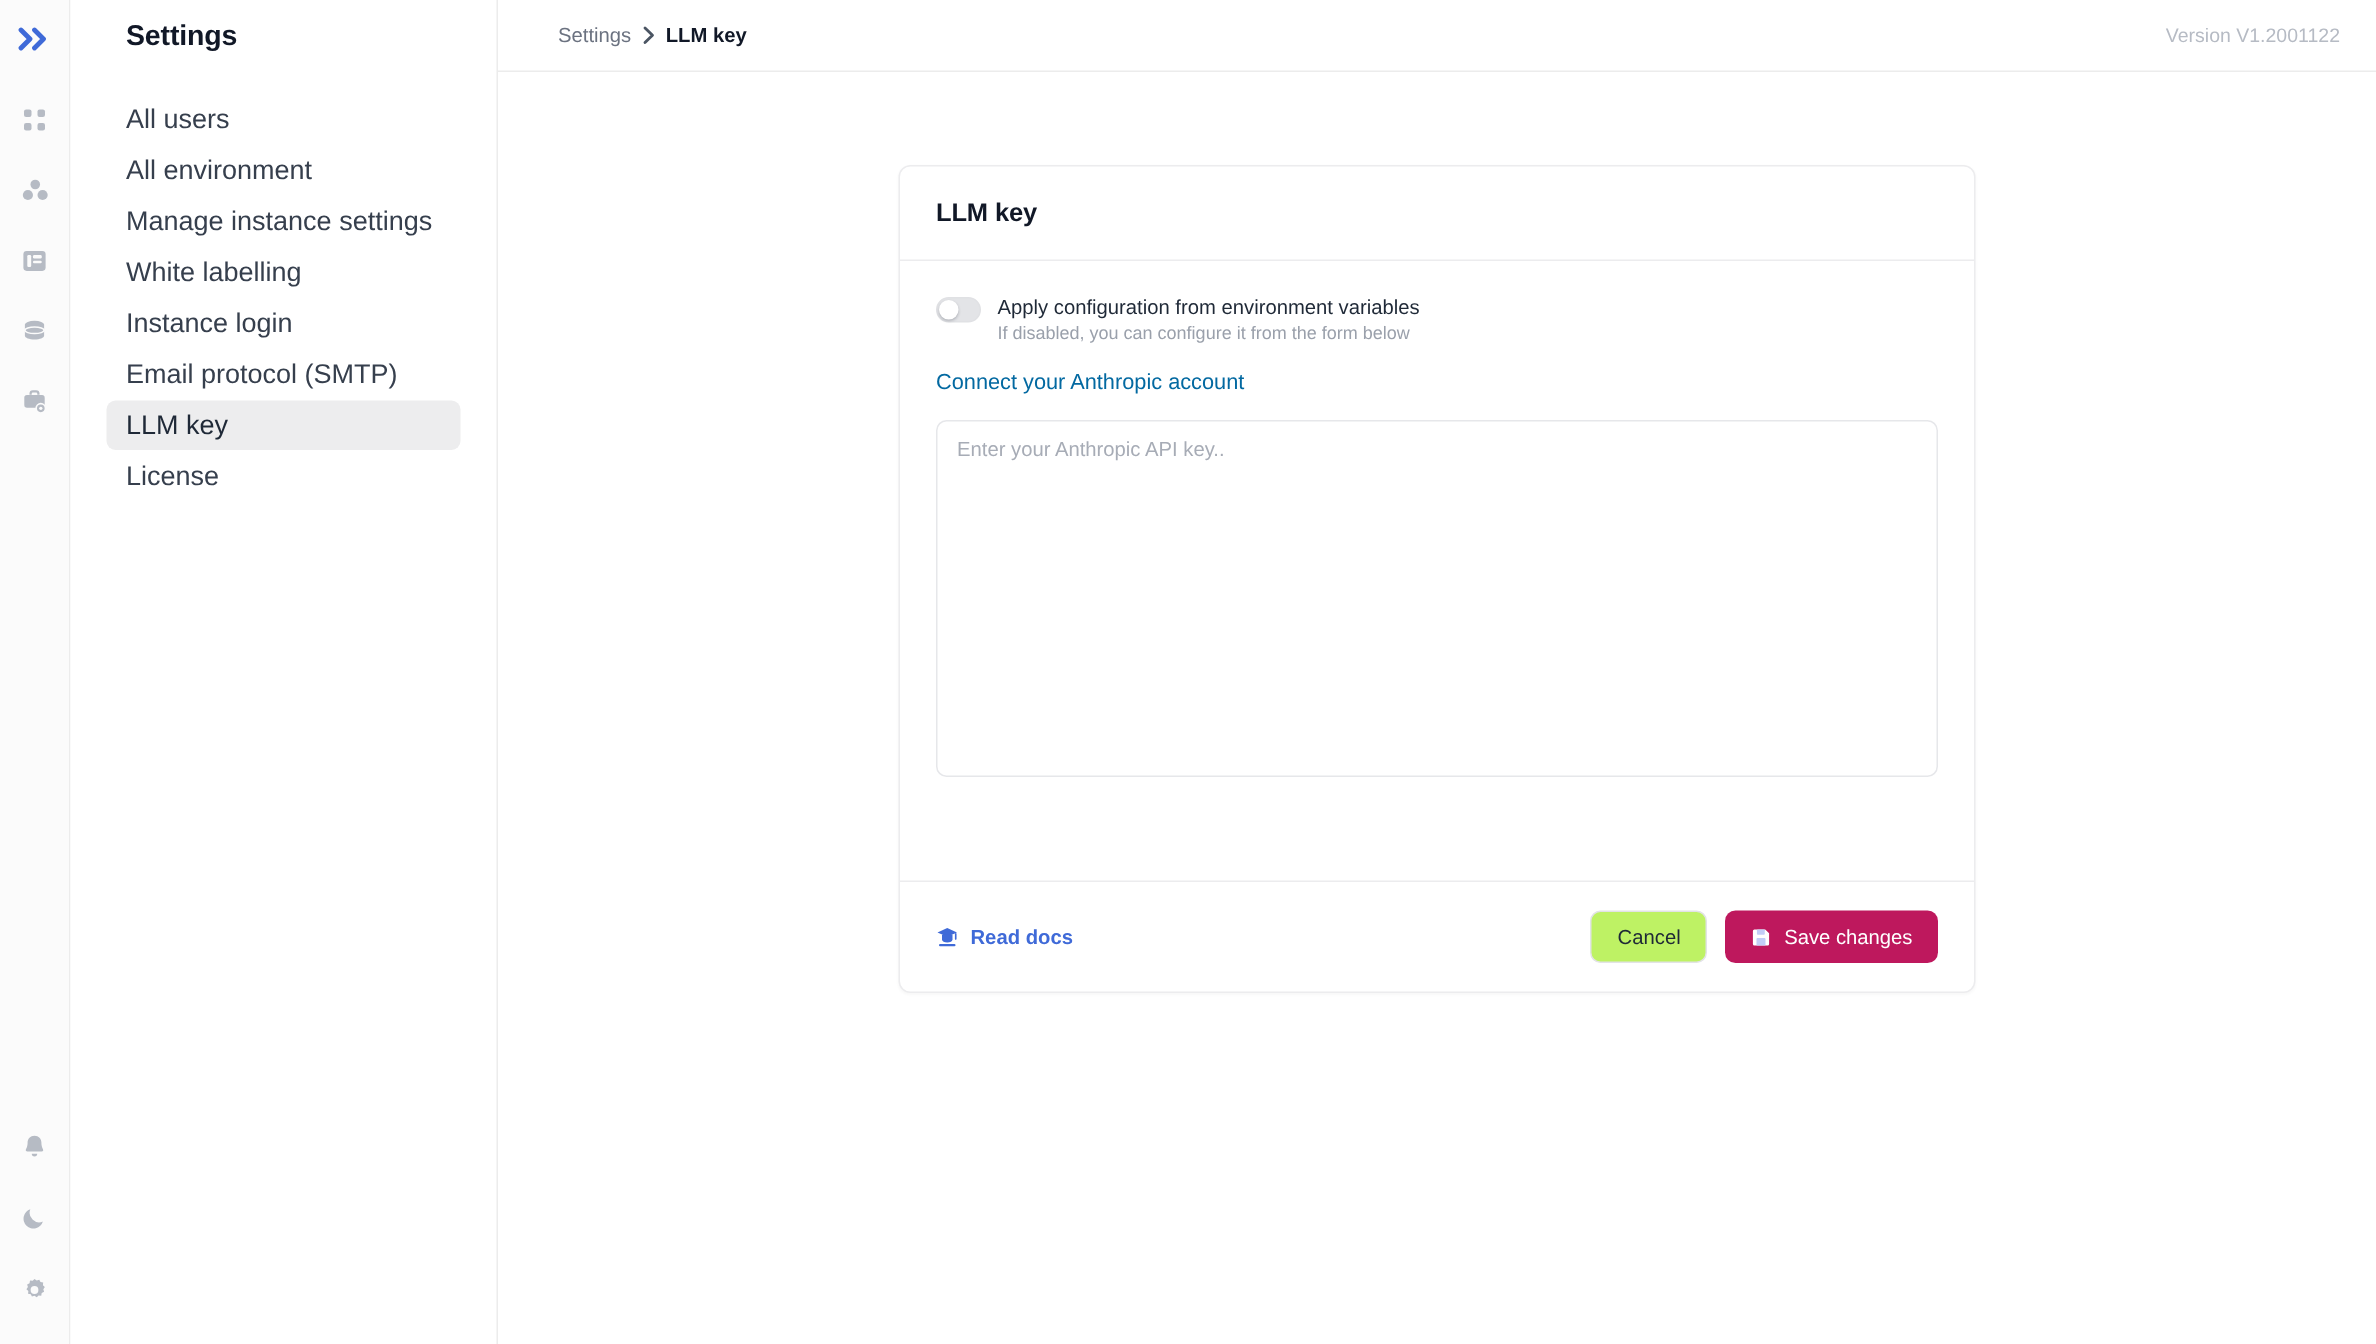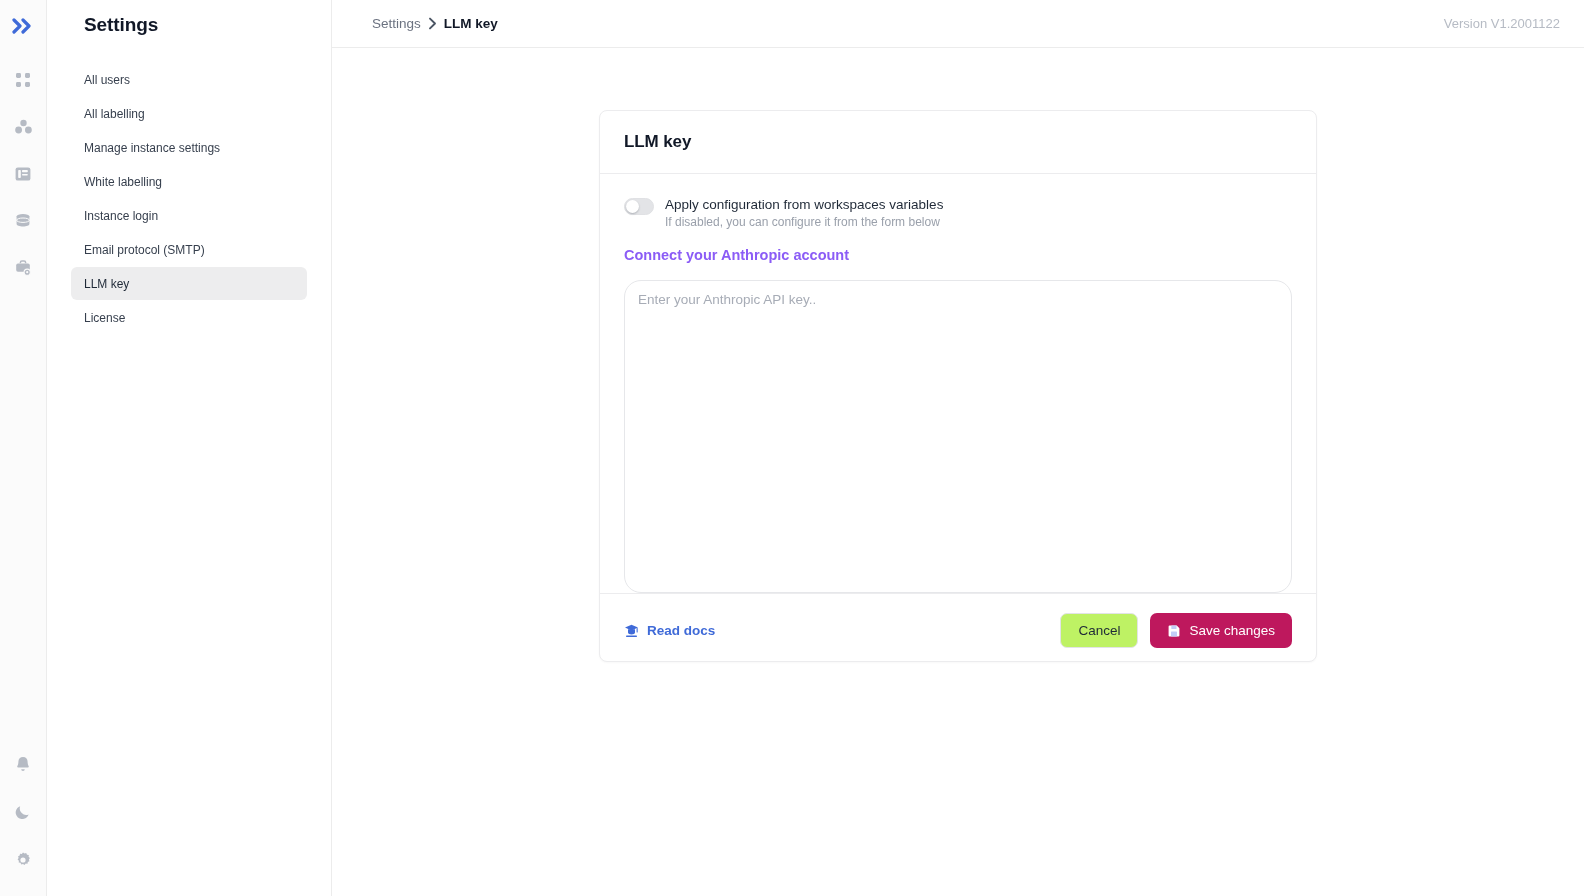--- a/index.html
+++ b/index.html
@@ -91,21 +91,21 @@
     display: flex;
     flex-direction: column;
     gap: 1px;
   }
   .nav-item {
     height: 33px;
     display: flex;
     align-items: center;
     padding: 0 13px;
     border-radius: 6px;
-    font-size: 12px;
+    font-size: 18px;
     color: #363f4d;
     cursor: pointer;
     white-space: nowrap;
   }
   .nav-item.active { background: #ededee; color: #1f2937; }
 
   
   .main {
     flex: 1 1 auto;
     height: 896px;
@@ -217,22 +217,22 @@
     color: #9aa0ab;
     line-height: 16px;
   }
 
   
   .connect {
     margin-top: 15px;
   }
   .connect-title {
     font-size: 14.5px;
-    font-weight: 700;
-    color: #8b5cf6;
+    font-weight: 400;
+    color: #0369a1;
     line-height: 20px;
   }
   .connect-row {
     display: flex;
     align-items: center;
     justify-content: space-between;
     margin-top: 3px;
   }
   .connect-sub {
     font-size: 12.6px;
@@ -246,24 +246,24 @@
     font-size: 12.6px;
     color: #3dbd5d;
     font-weight: 500;
     white-space: nowrap;
     padding-left: 16px;
   }
 
   .api-key-input {
     margin-top: 15px;
     width: 100%;
-    height: 313px;
+    height: 238px;
     resize: none;
     border: 1px solid #e6e7ea;
-    border-radius: 17px;
+    border-radius: 7px;
     padding: 11px 13px;
     font-family: "Liberation Sans", sans-serif;
     font-size: 13.5px;
     color: #1f2937;
     background: #ffffff;
     outline: none;
   }
   .api-key-input::placeholder { color: #a7acb6; }
 
   
@@ -399,21 +399,21 @@
     </div>
   </div>
 
   <div class="sidebar">
     <div class="sidebar-title">Settings</div>
     <div class="sidebar-nav">
       <div class="nav-item">
         <span>All users</span>
       </div>
       <div class="nav-item">
-        <span>All labelling</span>
+        <span>All environment</span>
       </div>
       <div class="nav-item">
         <span>Manage instance settings</span>
       </div>
       <div class="nav-item">
         <span>White labelling</span>
       </div>
       <div class="nav-item">
         <span>Instance login</span>
       </div>
@@ -452,21 +452,21 @@
           <div class="card-title">LLM key</div>
         </div>
 
         <div class="card-body">
 
           <div class="toggle-row">
             <div class="toggle">
               <div class="knob"></div>
             </div>
             <div class="toggle-text">
-              <div class="toggle-label">Apply configuration from workspaces variables</div>
+              <div class="toggle-label">Apply configuration from environment variables</div>
               <div class="toggle-sub">If disabled, you can configure it from the form below</div>
             </div>
           </div>
 
           <div class="connect">
             <div class="connect-title">Connect your Anthropic account</div>
           </div>
 
           <textarea class="api-key-input" placeholder="Enter your Anthropic API key.." style=""></textarea>
 

